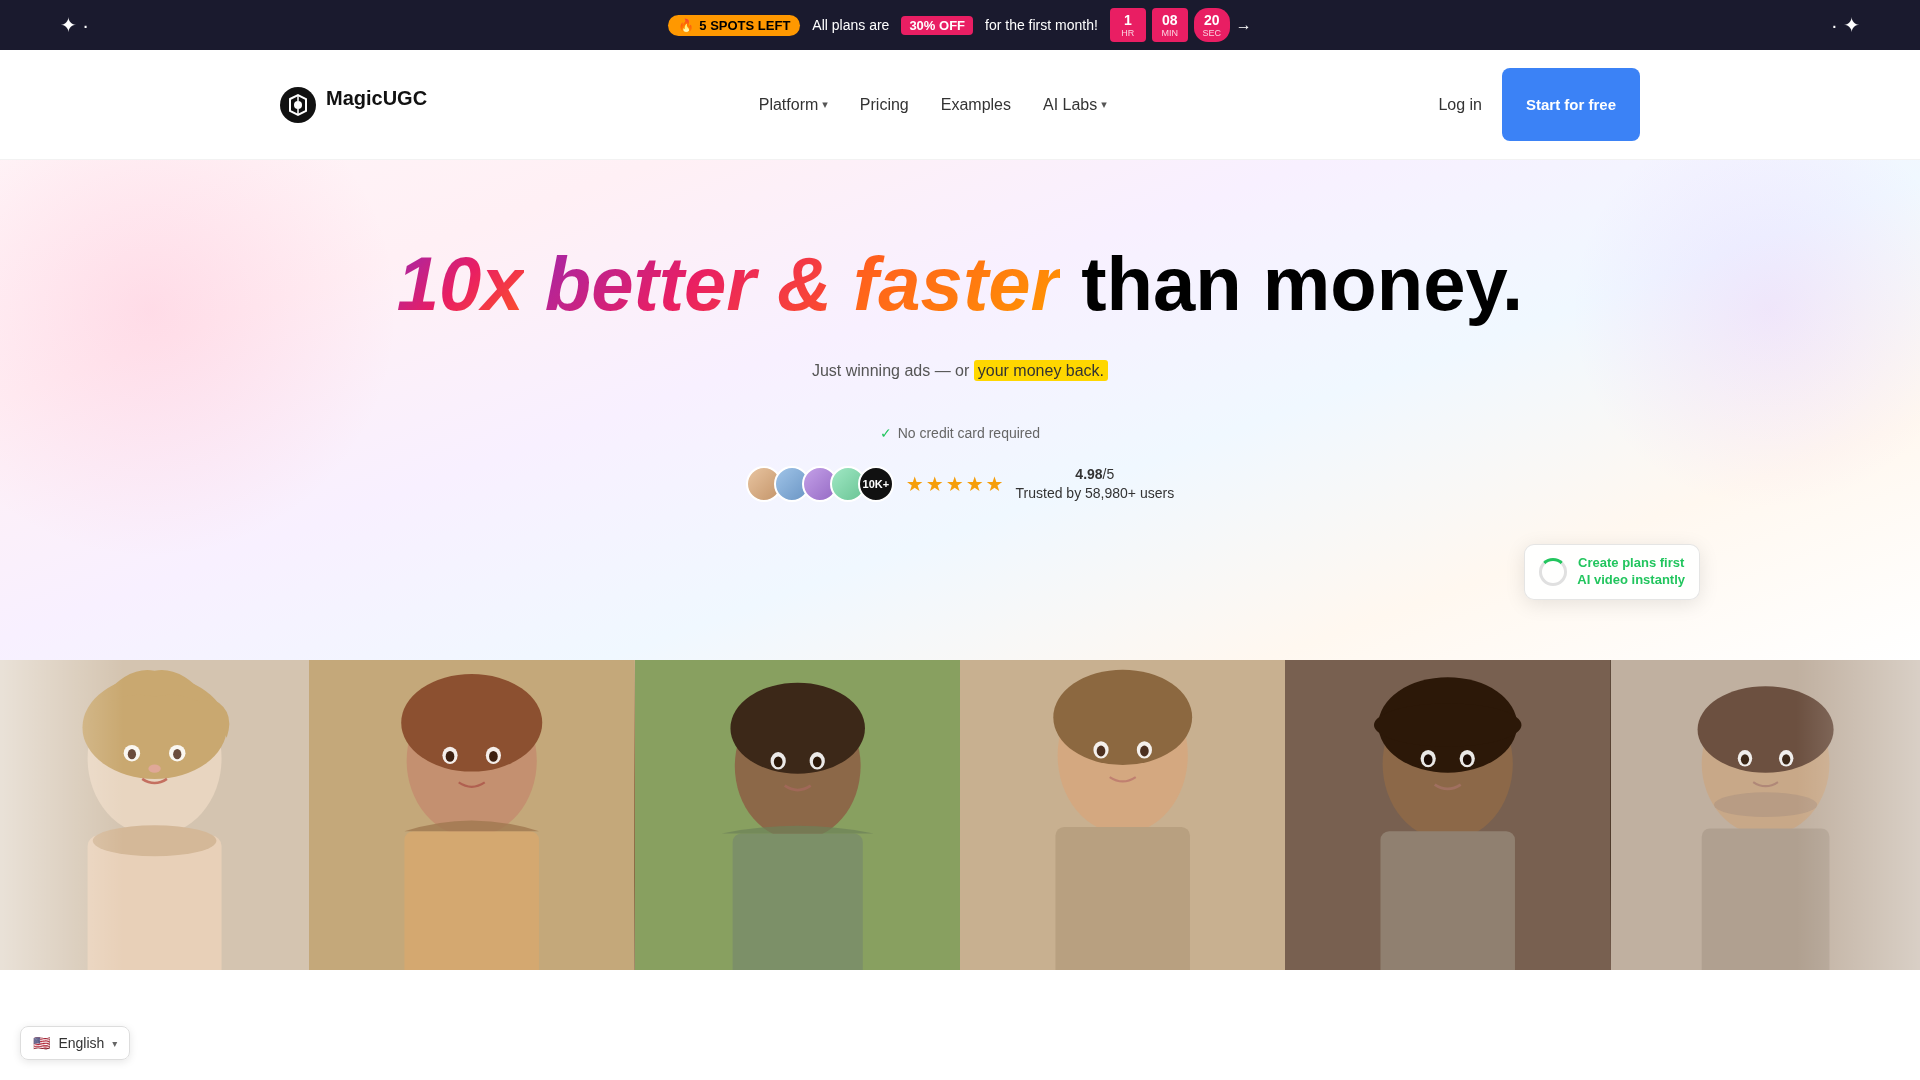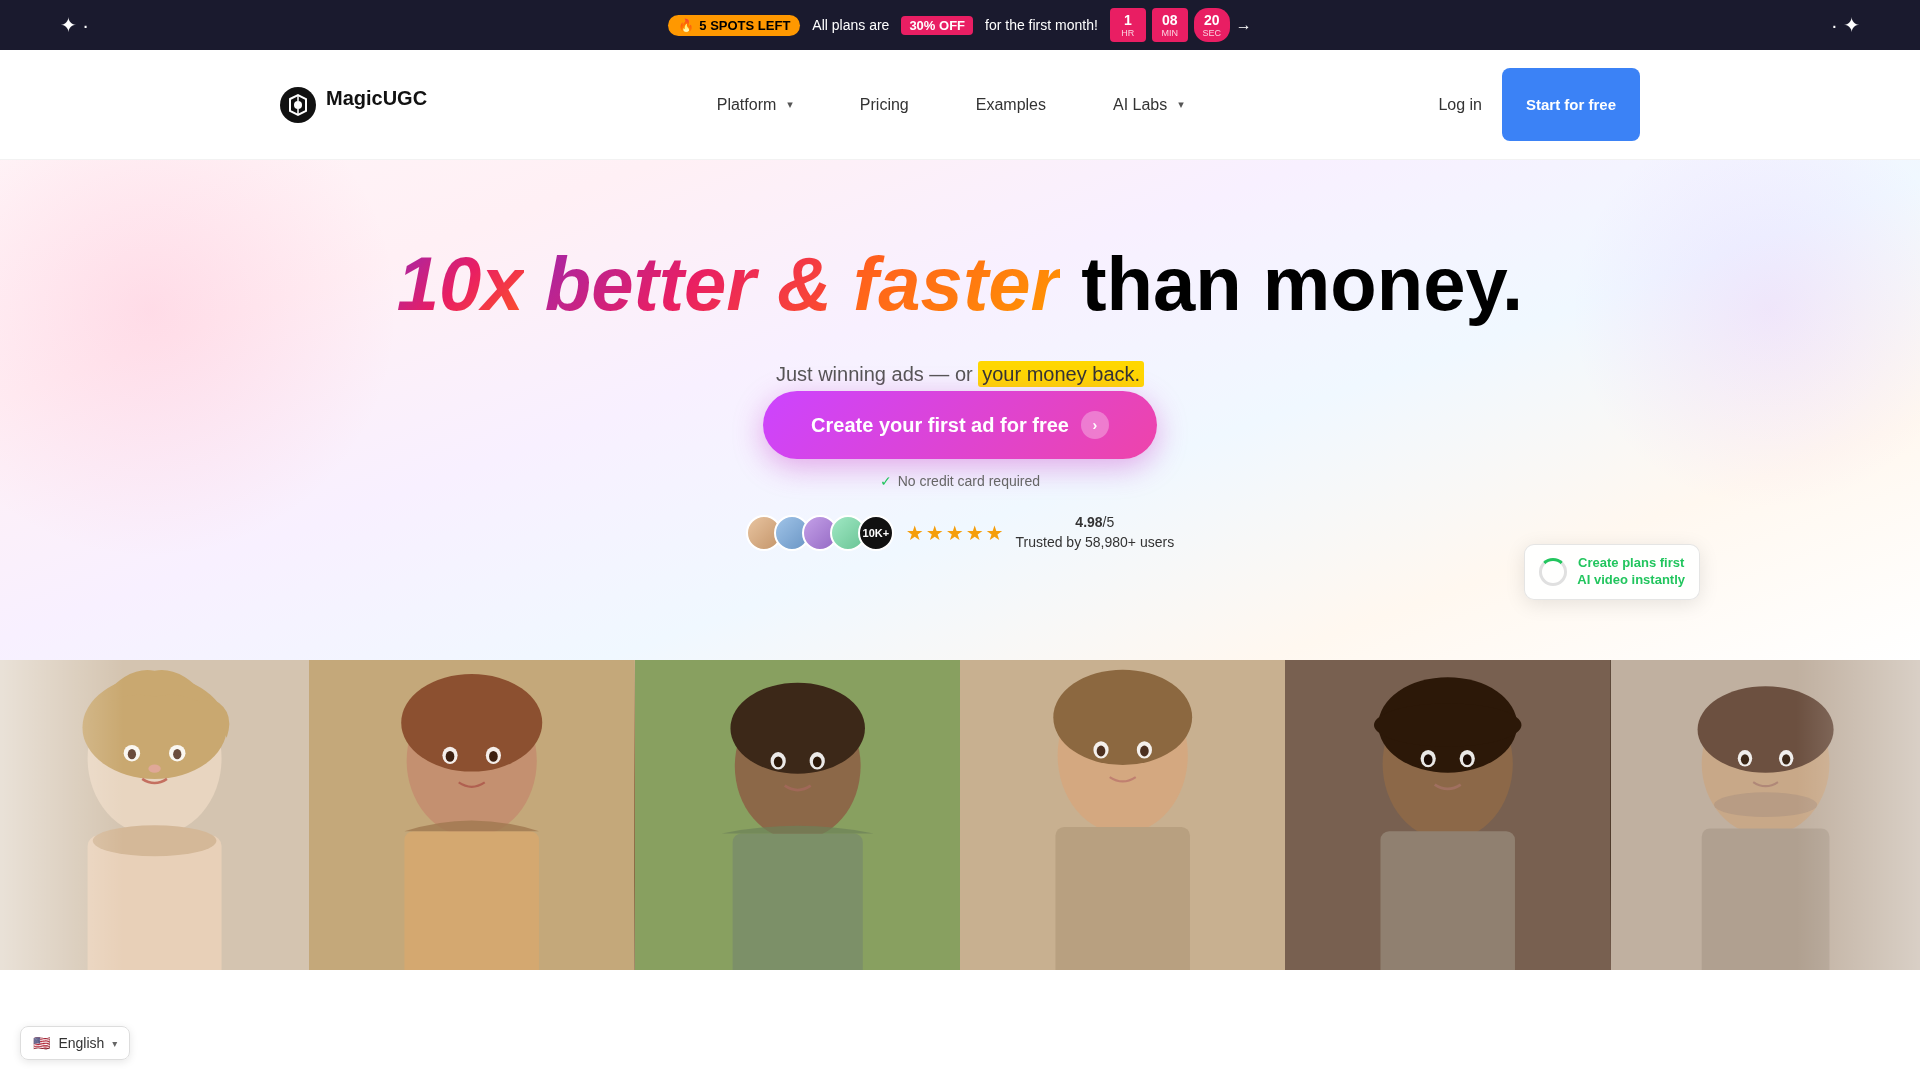--- a/index.html
+++ b/index.html
@@ -93,22 +93,21 @@
       gap: 32px;
       list-style: none;
     }
     .nav-links a {
       text-decoration: none;
       color: #333;
       font-size: 16px;
       font-weight: 500;
       display: flex;
       align-items: center;
-      gap: 11px;
-      margin-left: 35px;
+      gap: 4px;
     }
     .nav-actions {
       display: flex;
       align-items: center;
       gap: 20px;
     }
     .login-btn {
       font-size: 16px;
       color: #333;
       font-weight: 500;
@@ -188,23 +187,24 @@
     }
     .hero-subtitle {
       font-size: 18px;
       color: #555;
       line-height: 1.7;
       margin-bottom: 5px;
       position: relative;
       z-index: 1;
     }
     .hero-subtitle-highlight {
-      font-size: 20px;
+      font-size: 16px;
       color: #555;
       line-height: 1.7;
+      margin-bottom: 40px;
       position: relative;
       z-index: 1;
     }
     .highlight-yellow {
       background: #ffd700;
       padding: 2px 4px;
       border-radius: 3px;
       color: #333;
     }
     .cta-btn {
@@ -469,24 +469,20 @@
   </div>
 </nav>
 
 <section class="hero">
   <h2>
     <span class="gradient-text-purple">10x</span><span class="gradient-text-purple"> better &amp; </span><span class="gradient-text-orange">faster</span><span> than money.</span>
   </h2>
   <p class="hero-subtitle-highlight">
     <span>Just winning ads — or </span><span class="highlight-yellow">your money back.</span>
   </p>
-  <button class="cta-btn">
-    <span>Create your first ad for free</span>
-    <span class="arrow">›</span>
-  </button>
   <p class="no-cc">
     <span class="check">✓</span>
     <span>No credit card required</span>
   </p>
   <div class="social-proof">
     <div class="avatars">
       <div class="avatar-circle" style="background:linear-gradient(135deg,#e8c4a0,#c4956a);"></div>
       <div class="avatar-circle" style="background:linear-gradient(135deg,#a0c4e8,#6a95c4);"></div>
       <div class="avatar-circle" style="background:linear-gradient(135deg,#c4a0e8,#956ac4);"></div>
       <div class="avatar-circle" style="background:linear-gradient(135deg,#a0e8c4,#6ac495);"></div>

